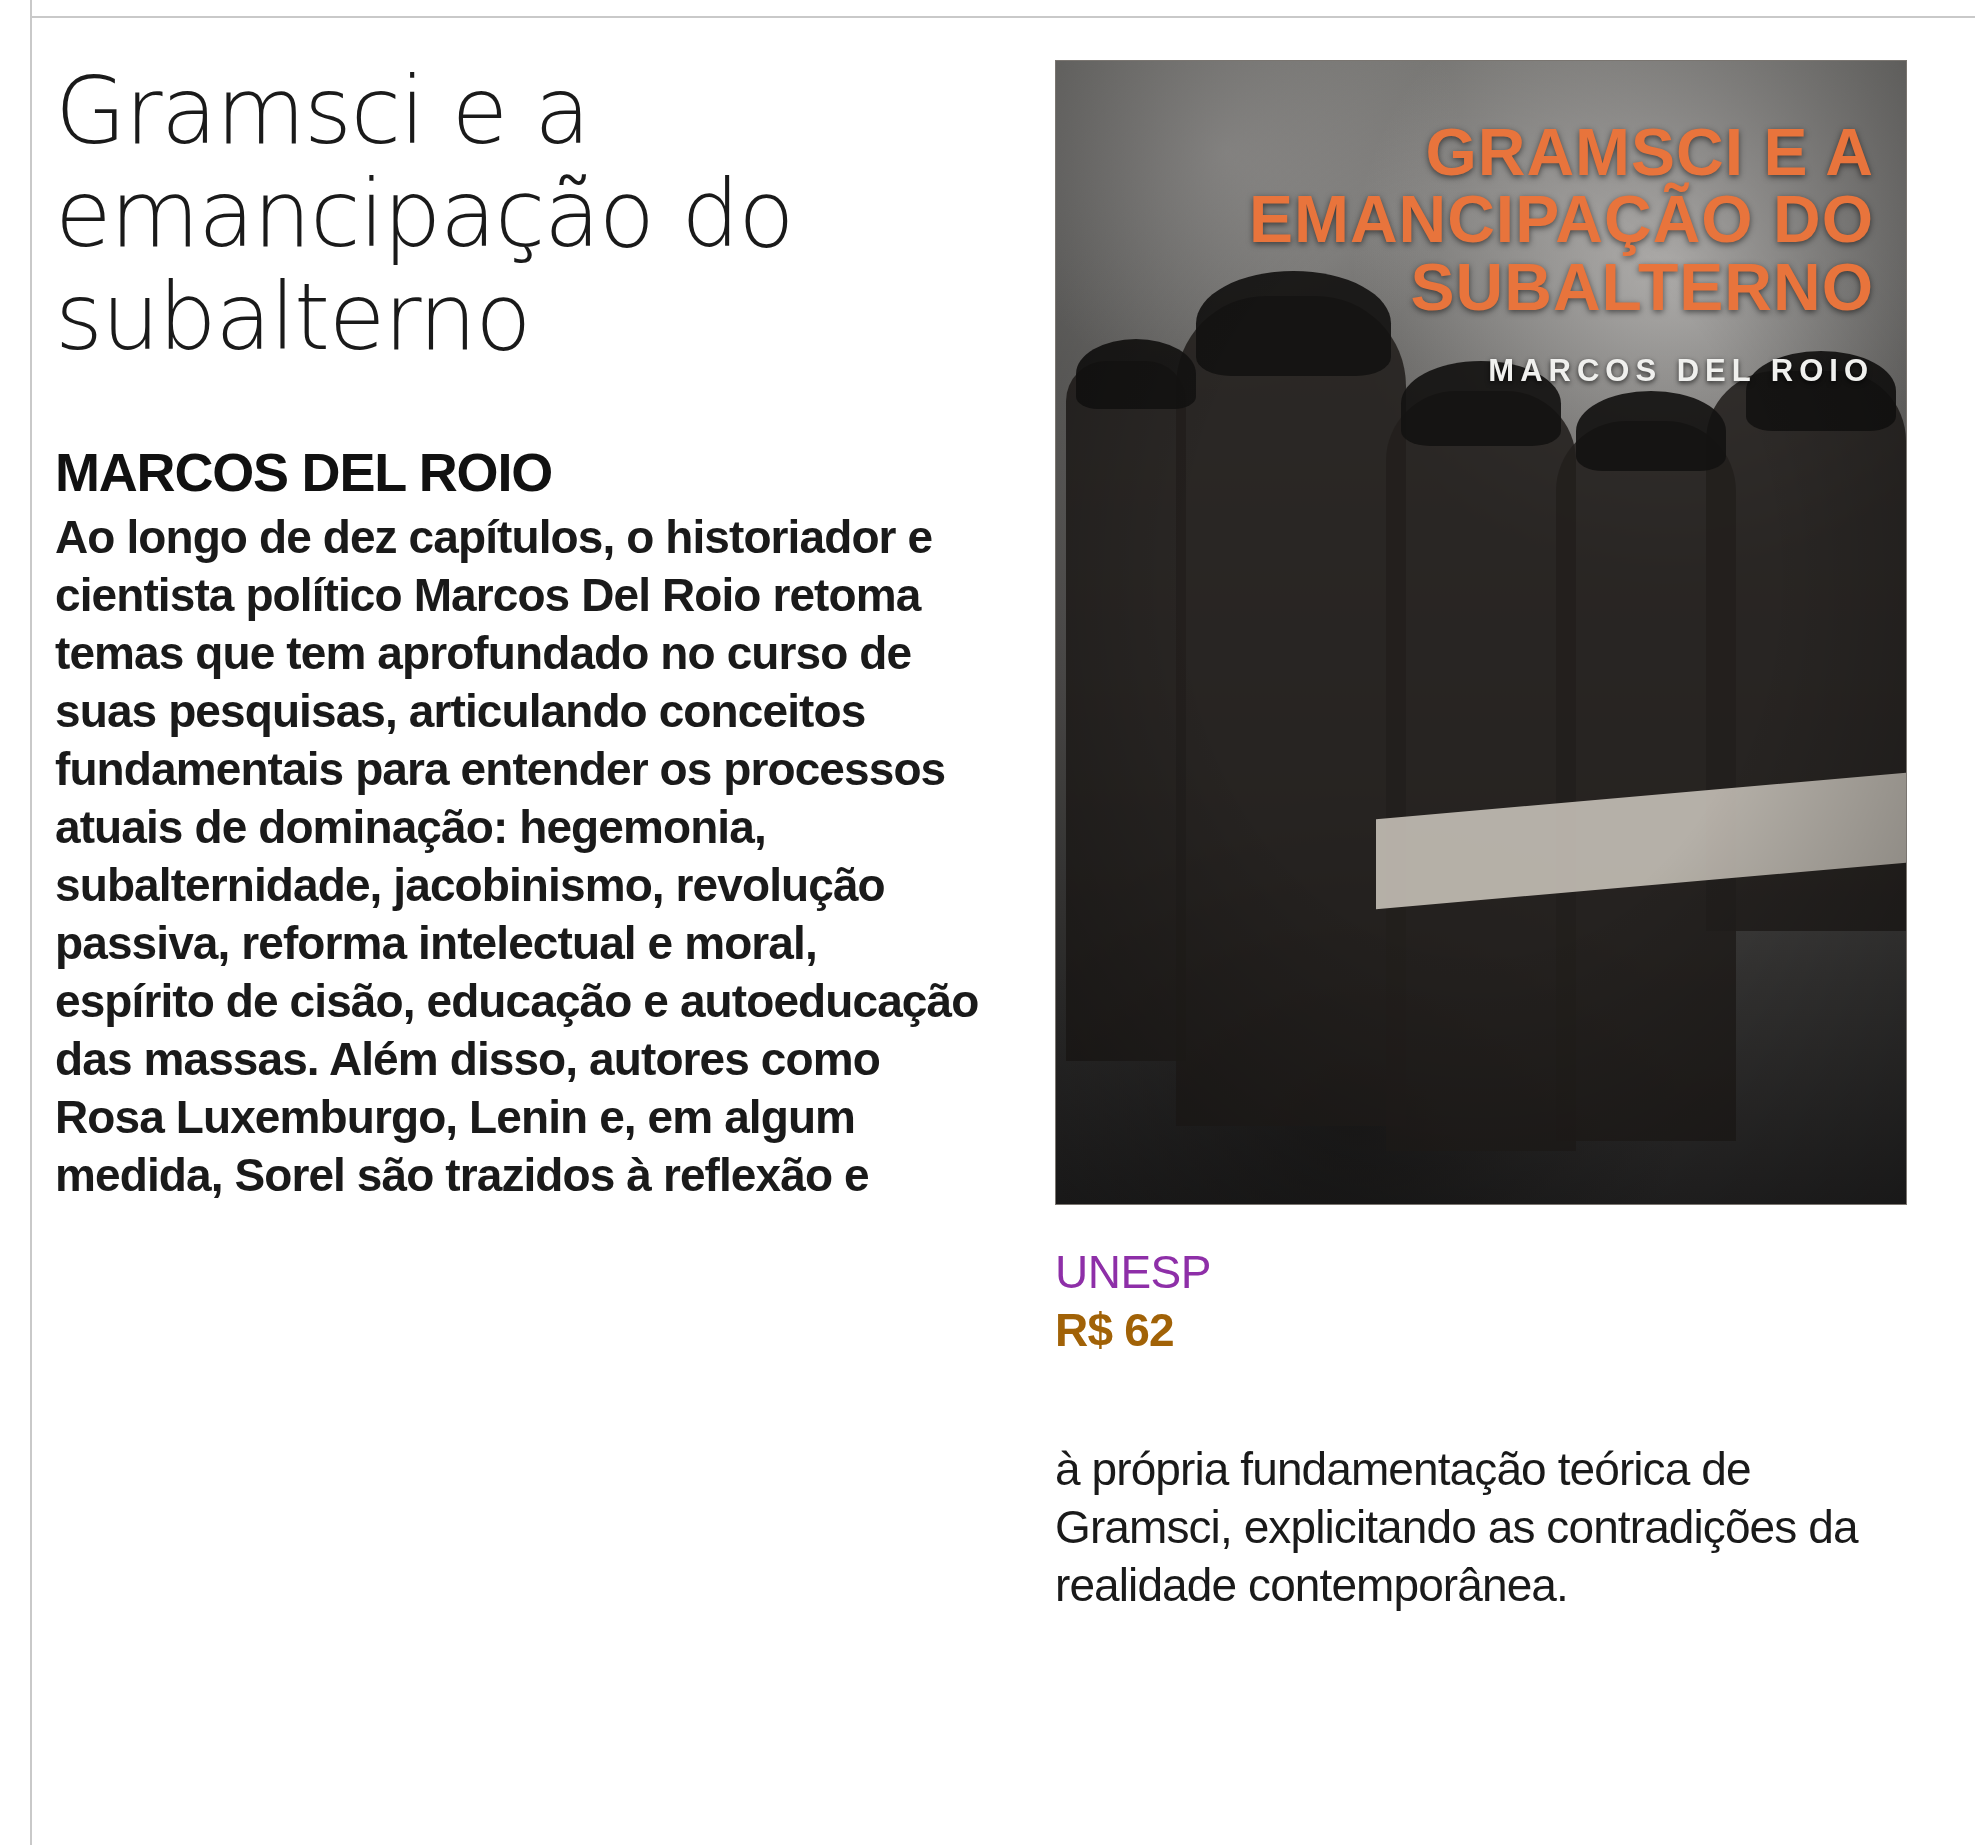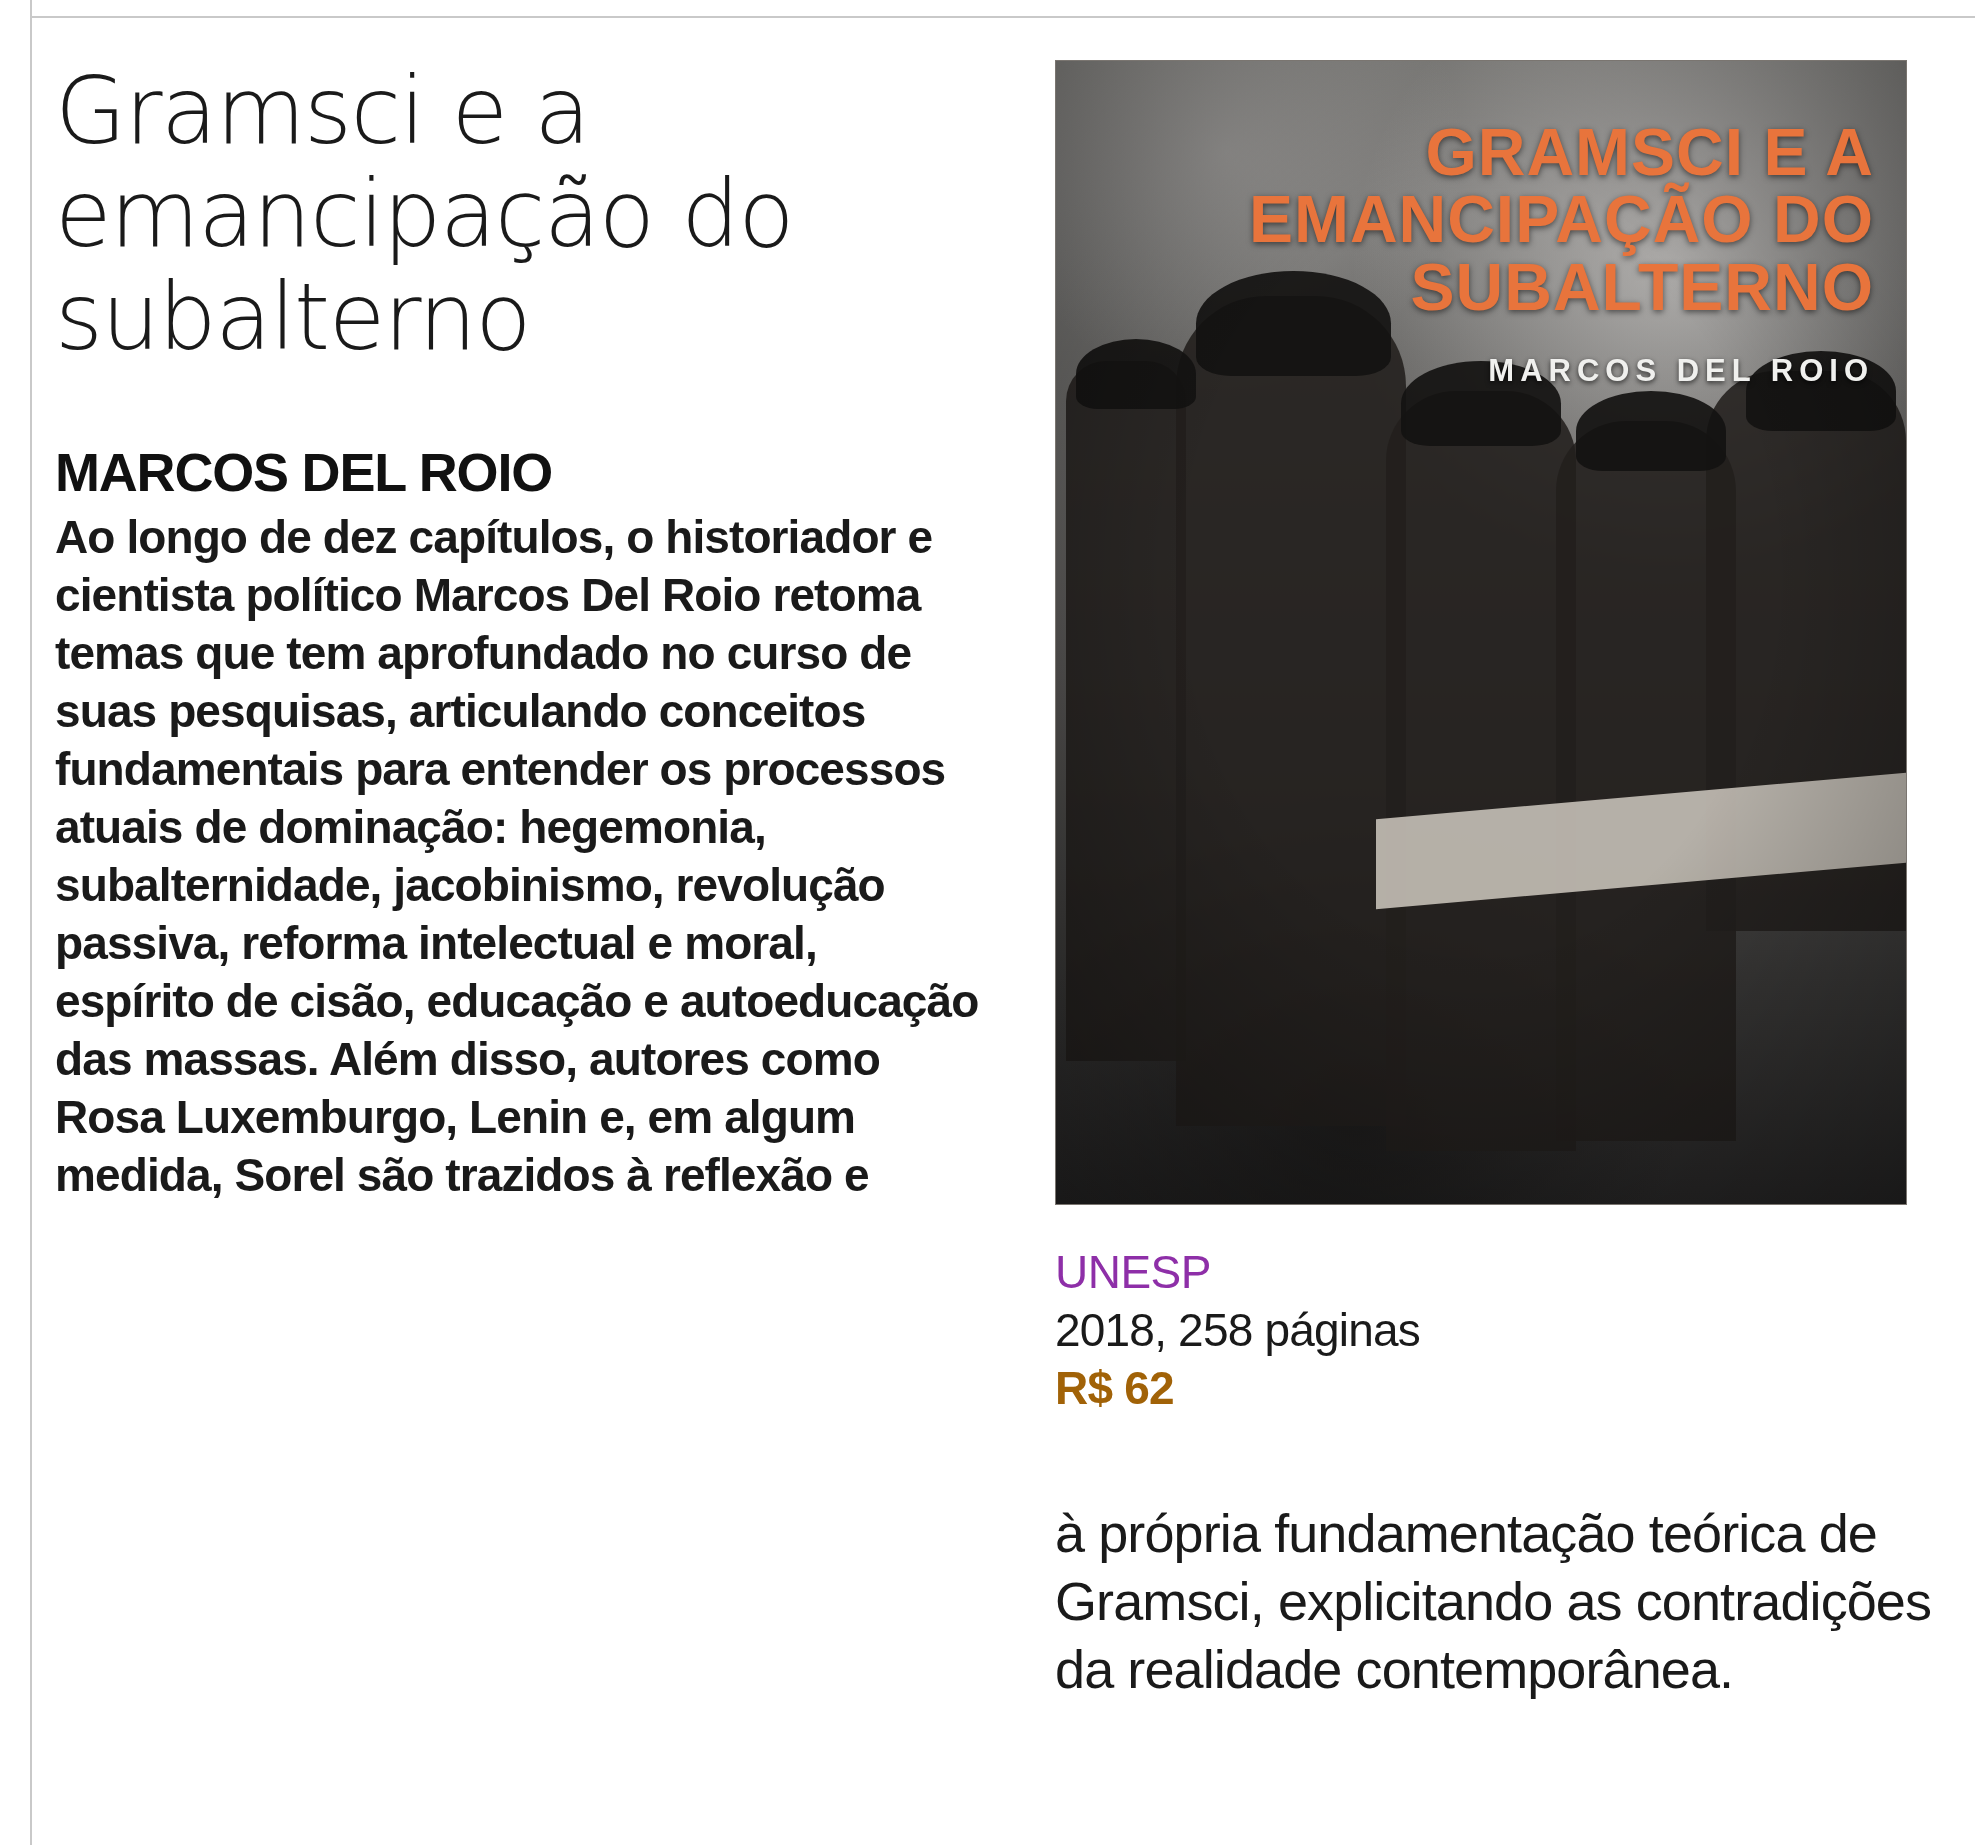--- a/index.html
+++ b/index.html
@@ -198,21 +198,21 @@
     font-weight: 700;
     font-size: 46px;
     letter-spacing: -0.8px;
     color: #a16207;
   }
 
   .continued {
     margin-top: 84px;
     font-family: "Liberation Sans", sans-serif;
     font-weight: 400;
-    font-size: 54px;
+    font-size: 46px;
     line-height: 1.26;
     letter-spacing: -0.9px;
     color: #1a1a1a;
     width: 880px;
   }
 </style>
 </head>
 <body>
 
 <div class="page">
@@ -242,19 +242,18 @@
       <div class="hat h2"></div>
       <div class="hat h3"></div>
       <div class="hat h4"></div>
       <div class="hat h5"></div>
       <div class="vignette"></div>
       <div class="cover-title">GRAMSCI E A EMANCIPAÇÃO DO SUBALTERNO</div>
       <div class="cover-author">MARCOS DEL ROIO</div>
     </div>
 
     <div class="publisher">UNESP</div>
-    <div class="pubinfo">2018, 258 páginas</div>
     <div class="price">R$ 62</div>
 
     <p class="continued">à própria fundamentação teórica de Gramsci, explicitando as contradições da realidade contemporânea.</p>
   </div>
 
 </div>
 
 </body></html>

